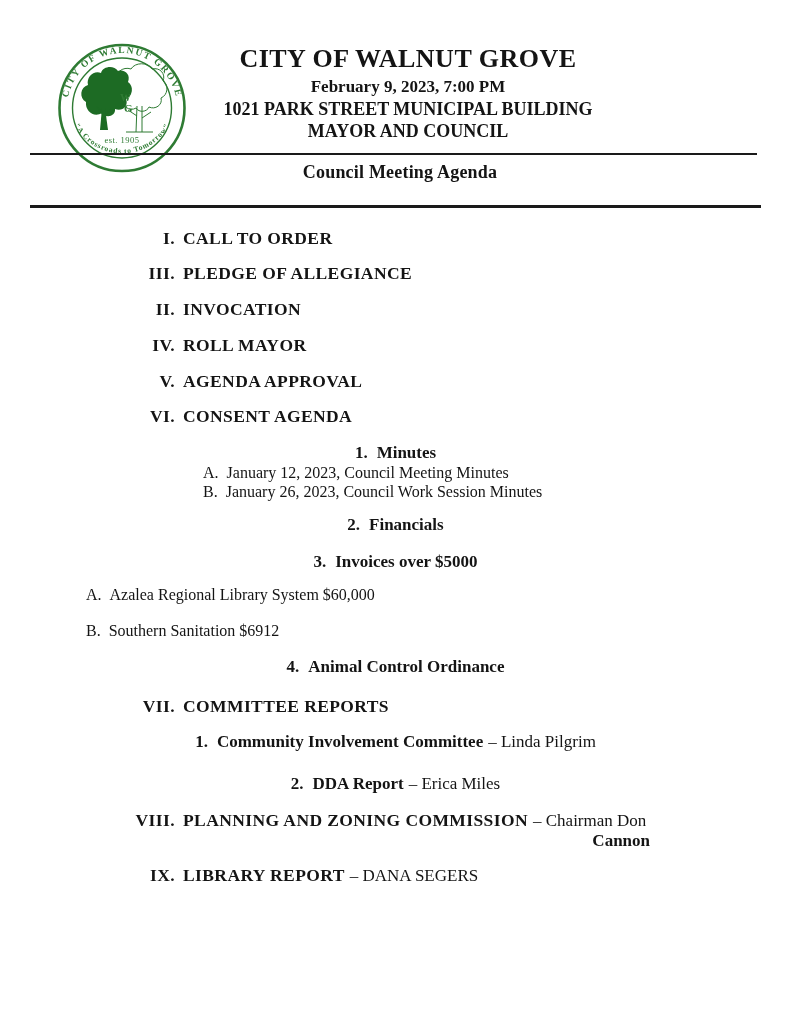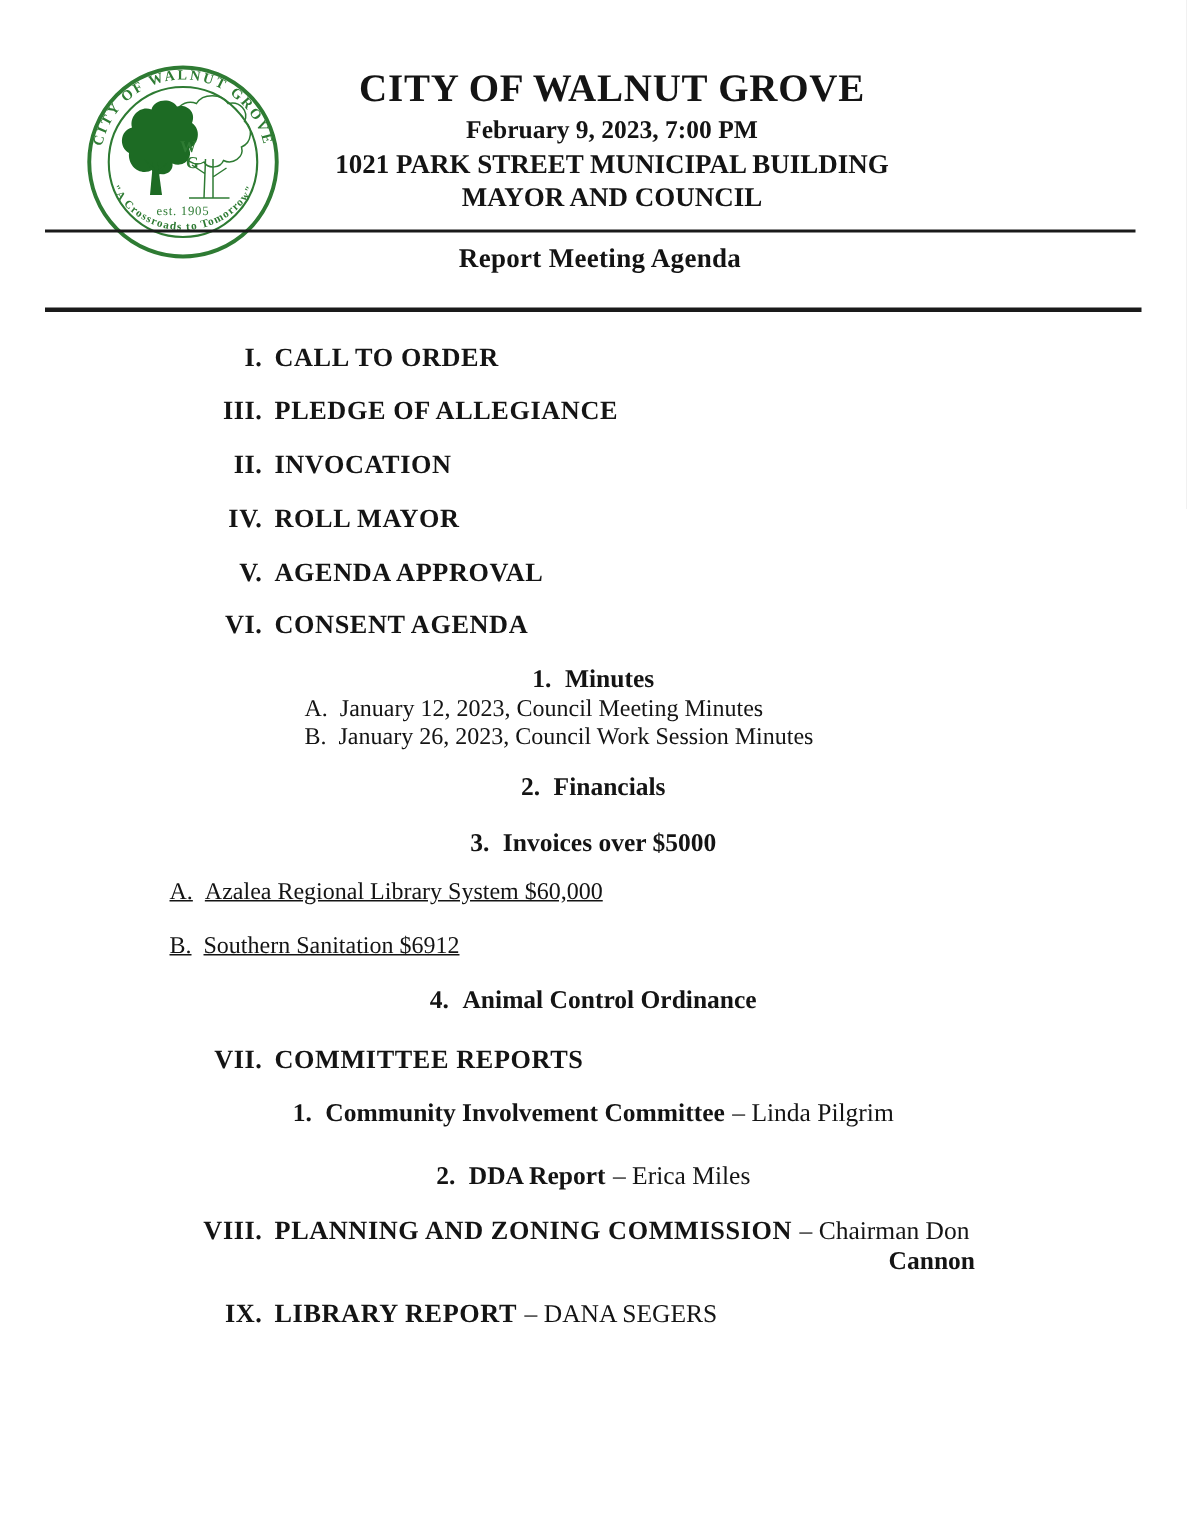--- a/index.html
+++ b/index.html
@@ -23,21 +23,21 @@
   
   .list{position:absolute;left:0;top:222px;width:791px;font-size:17.5px;line-height:20px;}
   .roman-row{font-weight:bold;letter-spacing:.4px;}
   .rnum{display:inline-block;width:175px;text-align:right;margin-right:8px;}
   .rtitle{letter-spacing:.4px;}
   .suffix{font-weight:normal;letter-spacing:0;margin-left:5px;font-size:17px;}
   .sub-row{font-weight:bold;font-size:17px;text-align:center;}
   .snum{display:inline-block;margin-right:9px;}
   .letter-row{margin-left:203px;font-weight:normal;font-size:16px;line-height:19px;}
   .lnum{margin-right:8px;}
-  .inv{margin-left:113px;line-height:20px;text-decoration:underline;}
+  .inv{margin-left:86px;line-height:20px;}
   .viii-block{position:relative;}
   .wrap-line{width:650px;text-align:right;font-weight:bold;letter-spacing:0;font-size:17px;line-height:19px;}
   
   .mt0{margin-top:0;} .mt6{margin-top:6px;} .mt13{margin-top:13px;} .mt14{margin-top:14px;}
   .mt15{margin-top:15px;} .mt16{margin-top:16px;} .mt17{margin-top:17px;} .mt19{margin-top:19px;}
   .mt22{margin-top:22px;} .mt28{margin-top:28px;}
   .seal-arc-top{font-size:9.5px;font-weight:bold;letter-spacing:1.6px;fill:#2e7b33;}
   .seal-arc-bot{font-size:7.5px;font-weight:bold;letter-spacing:.8px;fill:#2e7b33;}
   .seal-mono{font-size:11px;font-weight:bold;fill:#2e7b33;}
   .seal-est{font-size:8.5px;fill:#2e7b33;letter-spacing:.5px;}
@@ -76,21 +76,21 @@
   </svg>
 
   <div class="header-text">
     <div class="h-title">CITY OF WALNUT GROVE</div>
     <div class="h-sub1">February 9, 2023, 7:00 PM</div>
     <div class="h-sub2">1021 PARK STREET MUNICIPAL BUILDING</div>
     <div class="h-sub3">MAYOR AND COUNCIL</div>
   </div>
 
   <div class="rule rule1"></div>
-  <div class="agenda-title">Report Meeting Agenda</div>
+  <div class="agenda-title">Council Meeting Agenda</div>
   <div class="rule rule2"></div>
 
   <div class="list">
 
     <div class="roman-row mt6">
       <span class="rnum">I.</span><span class="rtitle">CALL TO ORDER</span>
     </div>
 
     <div class="roman-row mt15">
       <span class="rnum">III.</span><span class="rtitle">PLEDGE OF ALLEGIANCE</span>

